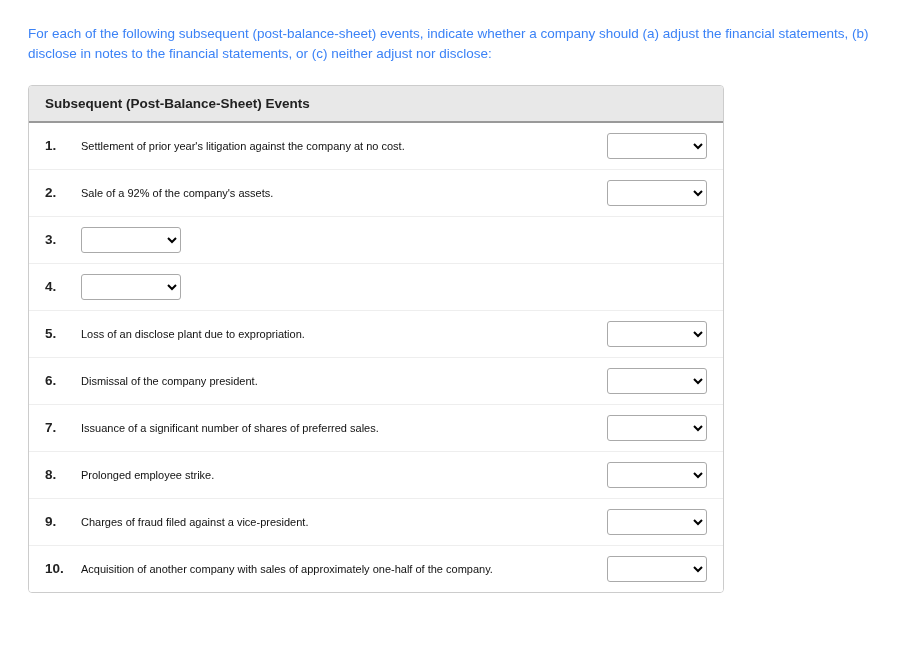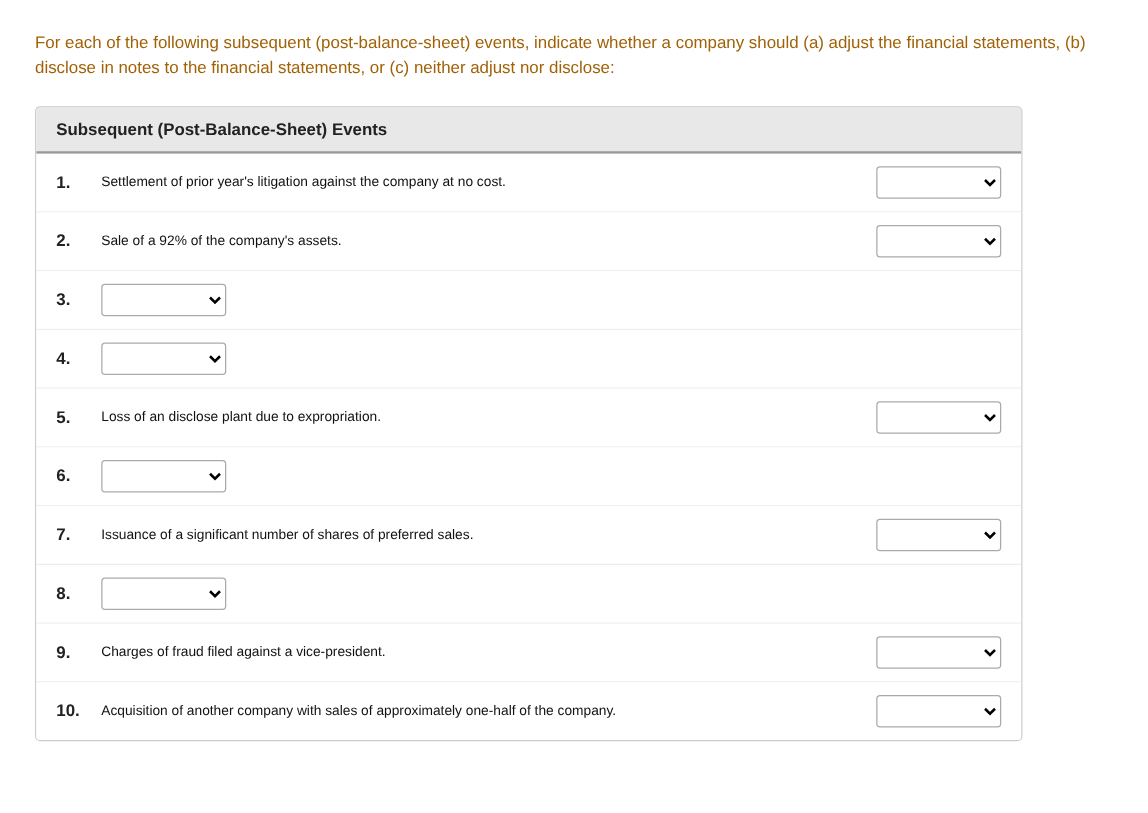--- a/index.html
+++ b/index.html
@@ -15,25 +15,25 @@
       background: #fff;
       padding: 24px 28px;
       width: 918px;
       min-height: 650px;
     }
 
     .intro-text {
       font-size: 13.5px;
       line-height: 1.5;
       margin-bottom: 20px;
-      color: #a16207;
+      color: #3b82f6;
     }
 
     .table-container {
-      width: 790px;
+      width: 696px;
       border: 1px solid #ccc;
       border-radius: 4px;
       overflow: hidden;
     }
 
     .table-header {
       background: #e8e8e8;
       padding: 10px 16px;
       font-weight: bold;
       font-size: 13.5px;
@@ -106,29 +106,31 @@
         <span class="row-number">4.</span>
         <select class="row-select"><option value=""></option><option value="a">(a) Adjust</option><option value="b">(b) Disclose</option><option value="c">(c) Neither</option></select>
       </div>
       <div class="table-row">
         <span class="row-number">5.</span>
         <span class="row-text">Loss of an disclose plant due to expropriation.</span>
         <select class="row-select"><option value=""></option><option value="a">(a) Adjust</option><option value="b">(b) Disclose</option><option value="c">(c) Neither</option></select>
       </div>
       <div class="table-row">
         <span class="row-number">6.</span>
+        <span class="row-text">Dismissal of the company president.</span>
         <select class="row-select"><option value=""></option><option value="a">(a) Adjust</option><option value="b">(b) Disclose</option><option value="c">(c) Neither</option></select>
       </div>
       <div class="table-row">
         <span class="row-number">7.</span>
         <span class="row-text">Issuance of a significant number of shares of preferred sales.</span>
         <select class="row-select"><option value=""></option><option value="a">(a) Adjust</option><option value="b">(b) Disclose</option><option value="c">(c) Neither</option></select>
       </div>
       <div class="table-row">
         <span class="row-number">8.</span>
+        <span class="row-text">Prolonged employee strike.</span>
         <select class="row-select"><option value=""></option><option value="a">(a) Adjust</option><option value="b">(b) Disclose</option><option value="c">(c) Neither</option></select>
       </div>
       <div class="table-row">
         <span class="row-number">9.</span>
         <span class="row-text">Charges of fraud filed against a vice-president.</span>
         <select class="row-select"><option value=""></option><option value="a">(a) Adjust</option><option value="b">(b) Disclose</option><option value="c">(c) Neither</option></select>
       </div>
       <div class="table-row">
         <span class="row-number">10.</span>
         <span class="row-text">Acquisition of another company with sales of approximately one-half of the company.</span>

